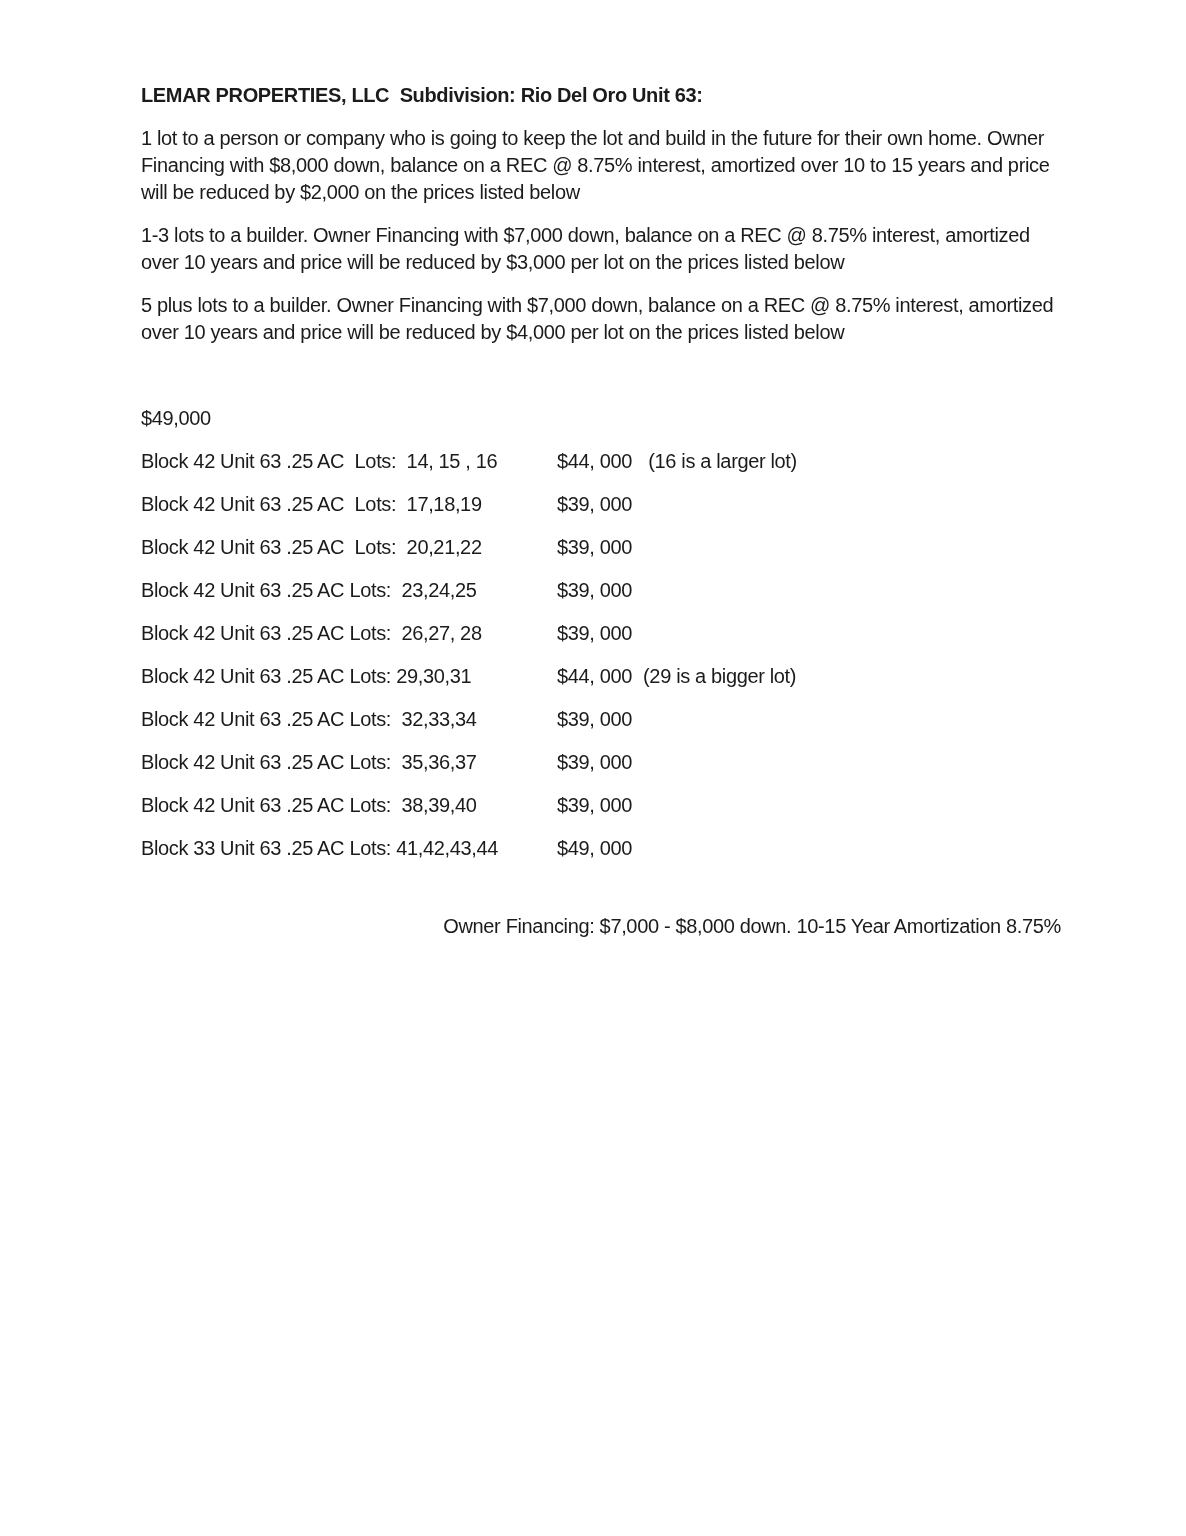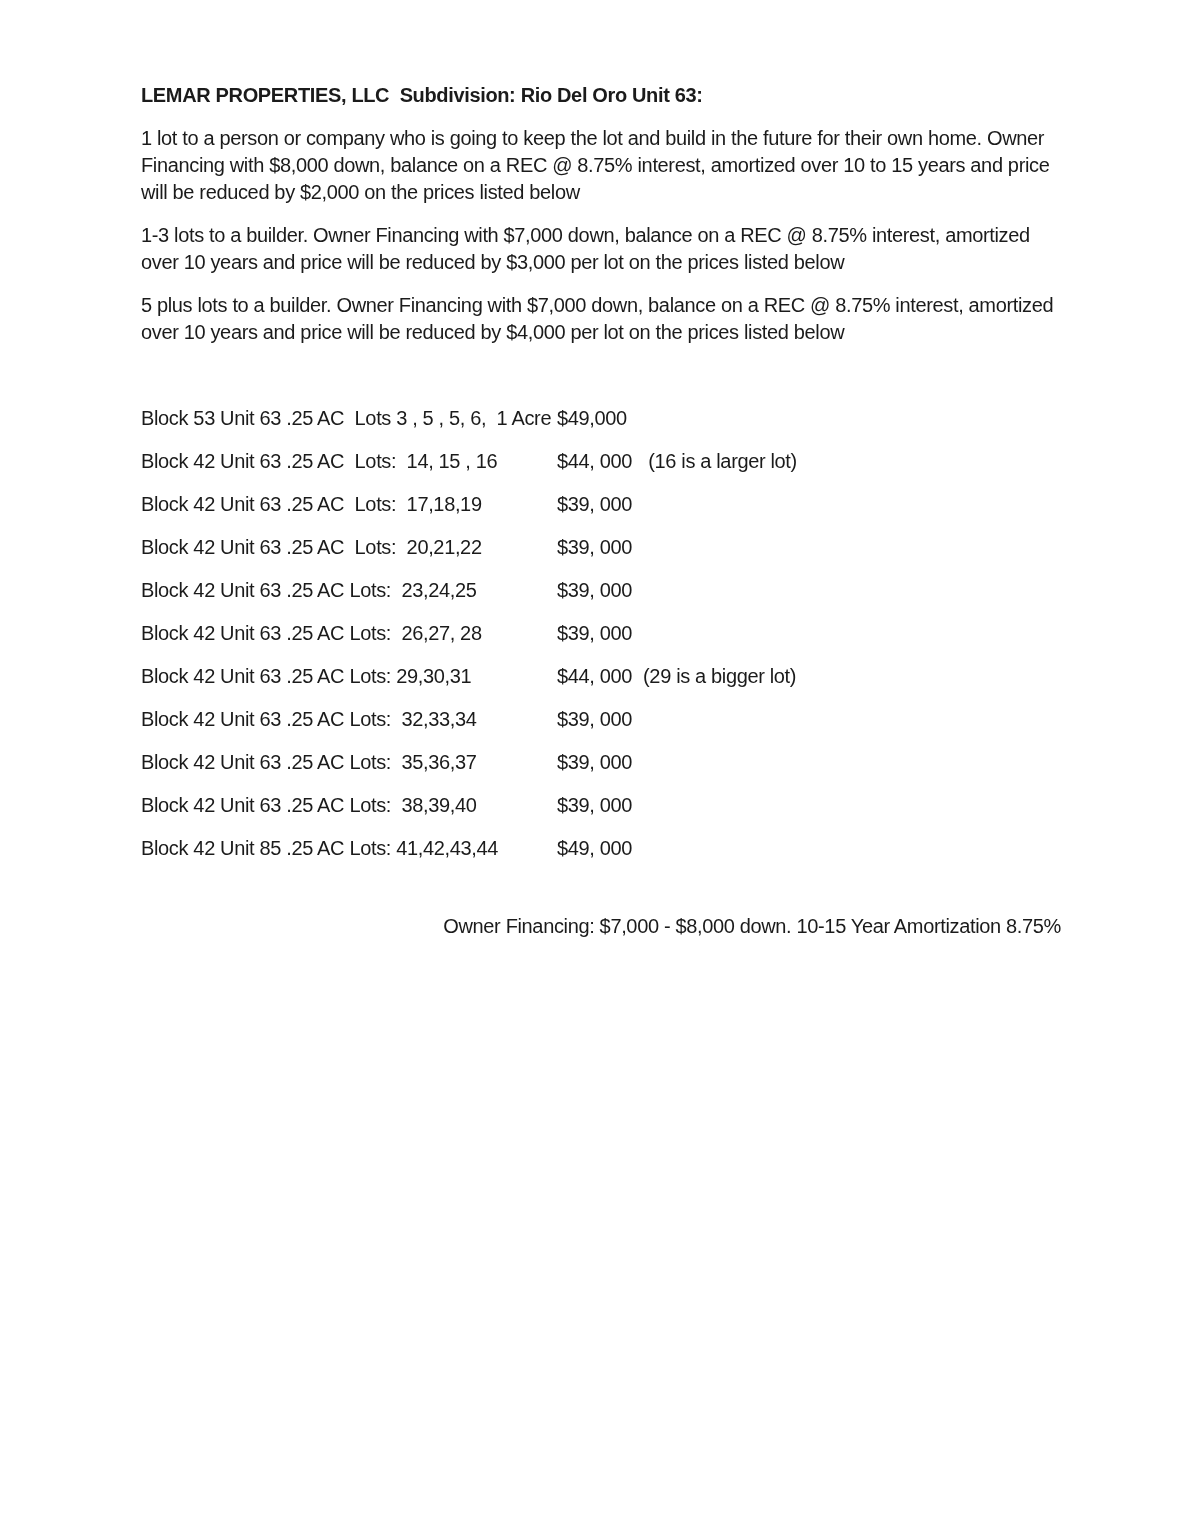--- a/index.html
+++ b/index.html
@@ -68,21 +68,20 @@
   <p class="doc-title">LEMAR PROPERTIES, LLC  Subdivision: Rio Del Oro Unit 63:</p>
 
   <p class="para">1 lot to a person or company who is going to keep the lot and build in the future for their own home. Owner Financing with $8,000 down, balance on a REC @ 8.75% interest, amortized over 10 to 15 years and price will be reduced by $2,000 on the prices listed below</p>
   <p class="para">1-3 lots to a builder. Owner Financing with $7,000 down, balance on a REC @ 8.75% interest, amortized over 10 years and price will be reduced by $3,000 per lot on the prices listed below</p>
   <p class="para">5 plus lots to a builder. Owner Financing with $7,000 down, balance on a REC @ 8.75% interest, amortized over 10 years and price will be reduced by $4,000 per lot on the prices listed below</p>
 
   <div class="spacer-lg"></div>
 
   <div>
     <div class="listing-row">
-      <span class="listing-label">Block 53 Unit 63 .25 AC  Lots 3 , 5 , 5, 6,  1 Acre</span>
       <span class="listing-price">$49,000</span>
       <span class="listing-note"></span>
     </div>
     <div class="listing-row">
       <span class="listing-label">Block 42 Unit 63 .25 AC  Lots:  14, 15 , 16</span>
       <span class="listing-price">$44, 000</span>
       <span class="listing-note"> (16 is a larger lot)</span>
     </div>
     <div class="listing-row">
       <span class="listing-label">Block 42 Unit 63 .25 AC  Lots:  17,18,19</span>
@@ -118,21 +117,21 @@
       <span class="listing-label">Block 42 Unit 63 .25 AC Lots:  35,36,37</span>
       <span class="listing-price">$39, 000</span>
       <span class="listing-note"></span>
     </div>
     <div class="listing-row">
       <span class="listing-label">Block 42 Unit 63 .25 AC Lots:  38,39,40</span>
       <span class="listing-price">$39, 000</span>
       <span class="listing-note"></span>
     </div>
     <div class="listing-row">
-      <span class="listing-label">Block 42 Unit 85 .25 AC Lots: 41,42,43,44</span>
+      <span class="listing-label">Block 33 Unit 63 .25 AC Lots: 41,42,43,44</span>
       <span class="listing-price">$49, 000</span>
       <span class="listing-note"></span>
     </div>
   </div>
 
   <div class="spacer-md"></div>
 
   <p class="footer-line">Owner Financing: $7,000 - $8,000 down. 10-15 Year Amortization 8.75%</p>
 
 </div>

